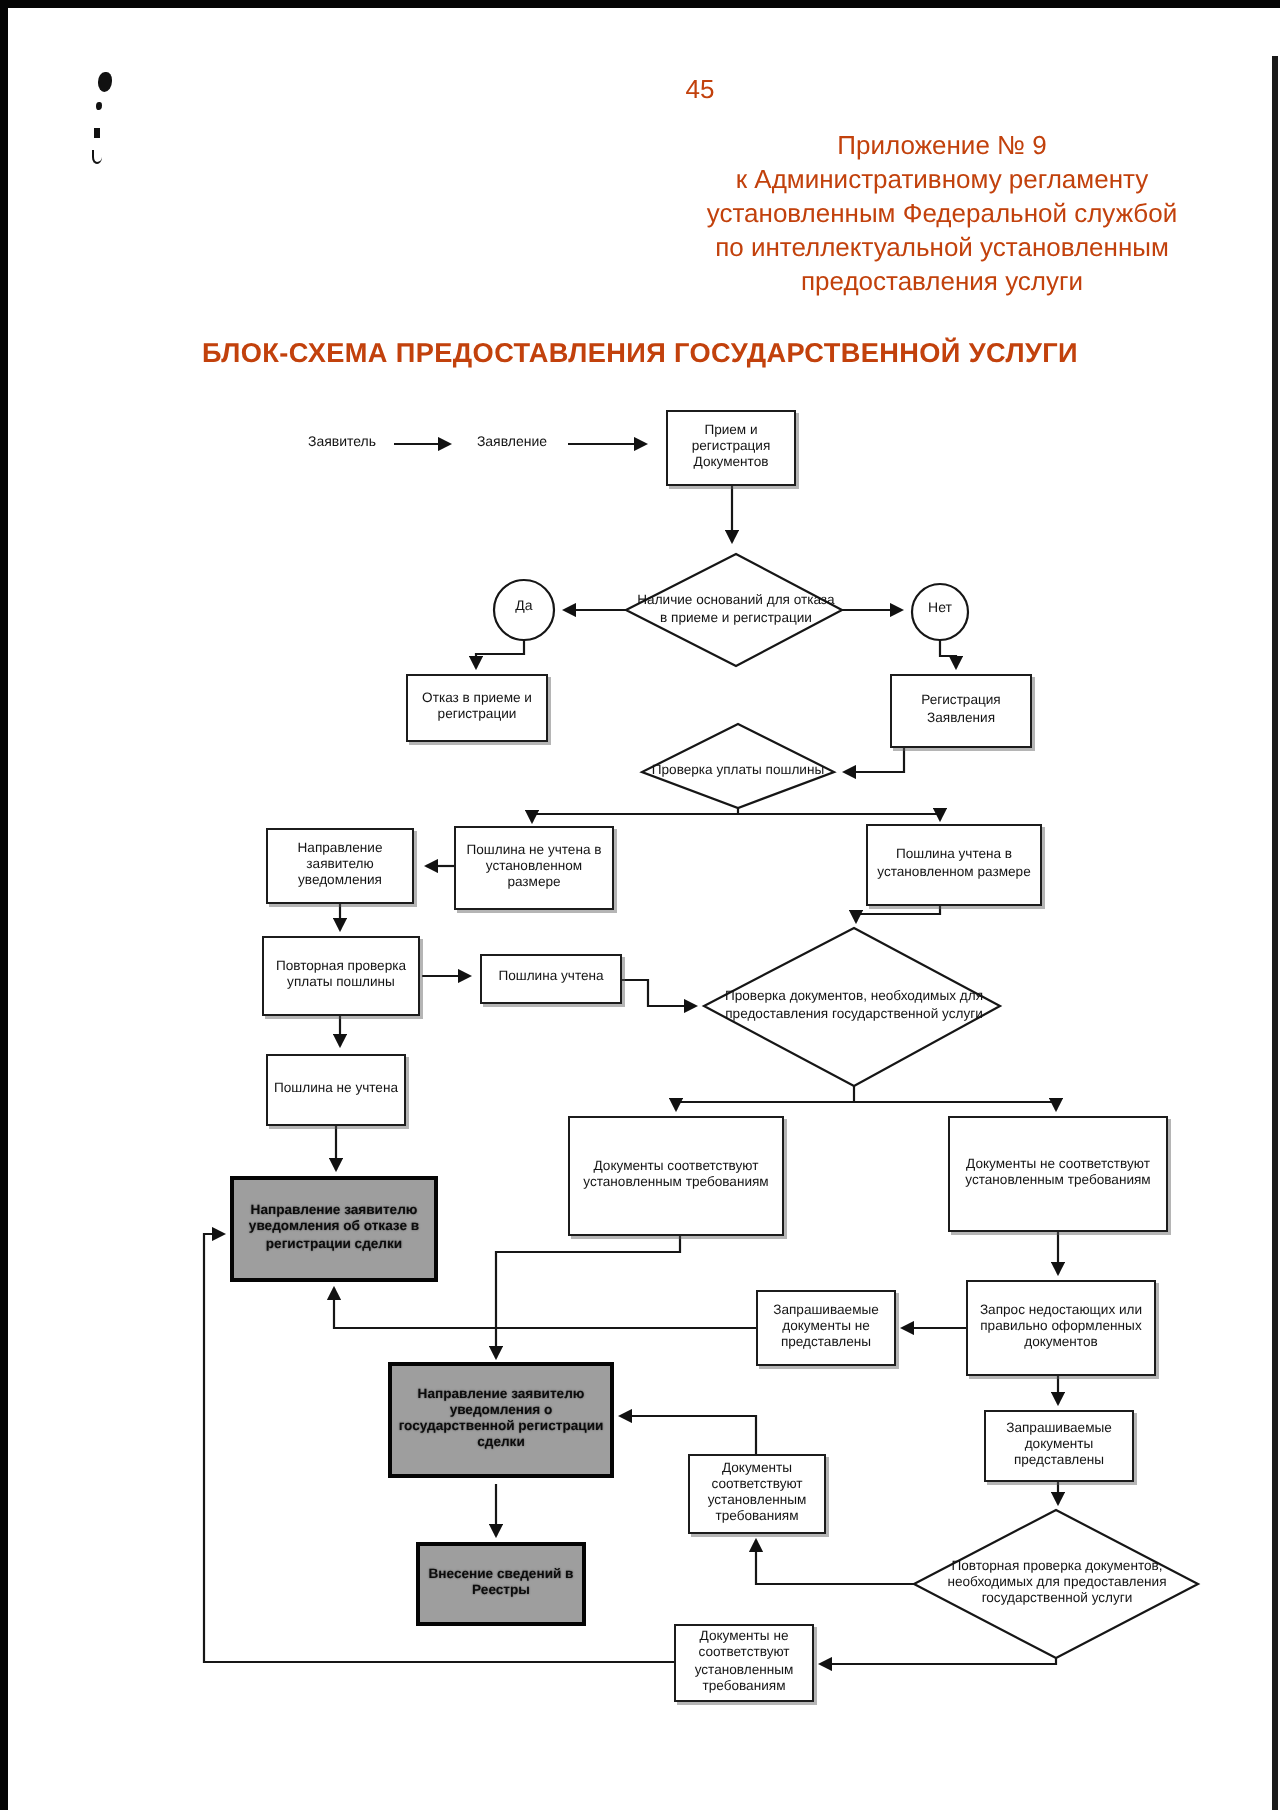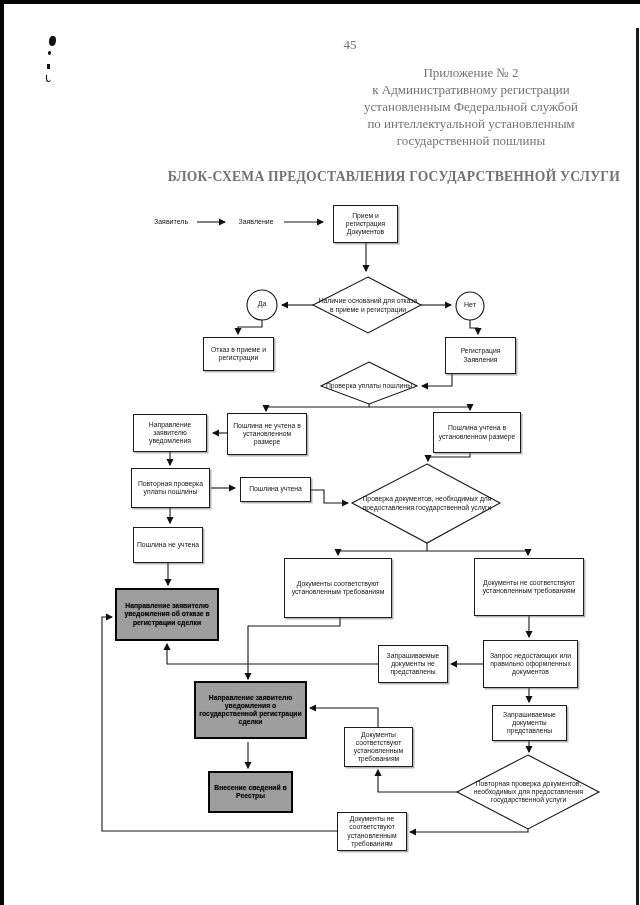--- a/index.html
+++ b/index.html
@@ -2,24 +2,24 @@
 <html><head>
 <meta charset="utf-8">
 <style>
   html,body{margin:0;padding:0;background:#e8e8e8;}
   .page{position:relative;width:640px;height:905px;background:#ffffff;overflow:hidden;
         font-family:"Liberation Sans",sans-serif;color:#111;}
   .border-top{position:absolute;left:0;top:0;width:640px;height:4px;background:#050505;}
   .border-left{position:absolute;left:0;top:0;width:4px;height:905px;background:#050505;}
   .border-right{position:absolute;left:636px;top:28px;width:3px;height:877px;background:#1a1a1a;}
   .ink{position:absolute;background:#111;border-radius:50% 40% 55% 45%;}
-  .hdr{position:absolute;font-family:Liberation Serif, serif;color:#737373;}
+  .hdr{position:absolute;font-family:Liberation Sans, sans-serif;color:#c2410c;}
   .pagenum{left:330px;top:37px;width:40px;text-align:center;font-size:13px;}
   .appendix{left:310px;top:64px;width:322px;text-align:center;font-size:13px;line-height:17px;}
-  .doc-title{left:20px;top:169px;width:600px;text-align:right;font-size:13.6px;font-weight:bold;letter-spacing:.2px;}
+  .doc-title{left:20px;top:169px;width:600px;text-align:center;font-size:13.6px;font-weight:bold;letter-spacing:.2px;}
   .wires{position:absolute;left:0;top:0;}
   .fc-label{position:absolute;font-size:7px;color:#141414;text-align:center;}
   .node{position:absolute;background:#fff;border:1px solid #1c1c1c;box-sizing:border-box;
         display:flex;align-items:center;justify-content:center;text-align:center;
         font-size:6.8px;line-height:1.18;padding:1px 2px;color:#141414;
         box-shadow:1.5px 1.5px 0 rgba(90,90,90,.45);}
   .node.shaded{background:#9e9e9e;border:2px solid #050505;box-shadow:none;color:#0c0c0c;
         font-weight:bold;text-shadow:0 0 1px rgba(20,20,20,.55);}
   .dlabel{position:absolute;font-size:6.8px;line-height:1.2;color:#141414;text-align:center;
         display:flex;align-items:center;justify-content:center;}
@@ -33,25 +33,25 @@
   <div class="border-top"></div>
   <div class="border-left"></div>
   <div class="border-right"></div>
   <div class="ink" style="left:49px;top:36px;width:7px;height:10px;"></div>
   <div class="ink" style="left:48px;top:51px;width:3px;height:4px;"></div>
   <div class="ink" style="left:47px;top:64px;width:3px;height:5px;border-radius:0;"></div>
   <div class="ink" style="left:46px;top:75px;width:4px;height:6px;border-radius:0 0 50% 50%;background:transparent;border-left:1px solid #111;border-bottom:1px solid #111;"></div>
 
   <div class="hdr pagenum">45</div>
   <div class="hdr appendix">
-    <div>Приложение № 2</div>
-    <div>к Административному регистрации</div>
+    <div>Приложение № 9</div>
+    <div>к Административному регламенту</div>
     <div>установленным Федеральной службой</div>
     <div>по интеллектуальной установленным</div>
-    <div>государственной пошлины</div>
+    <div>предоставления услуги</div>
   </div>
   <div class="hdr doc-title">БЛОК-СХЕМА ПРЕДОСТАВЛЕНИЯ ГОСУДАРСТВЕННОЙ УСЛУГИ</div>
 
   <svg class="wires" width="640" height="905" viewBox="0 0 640 905">
     <defs>
       <marker id="arr" viewBox="0 0 10 10" refX="8.5" refY="5" markerWidth="6.5" markerHeight="6.5" orient="auto-start-reverse">
         <path d="M0,0 L10,5 L0,10 z" fill="#111"></path>
       </marker>
     </defs>
     <g stroke="#161616" stroke-width="1.1" fill="none">

